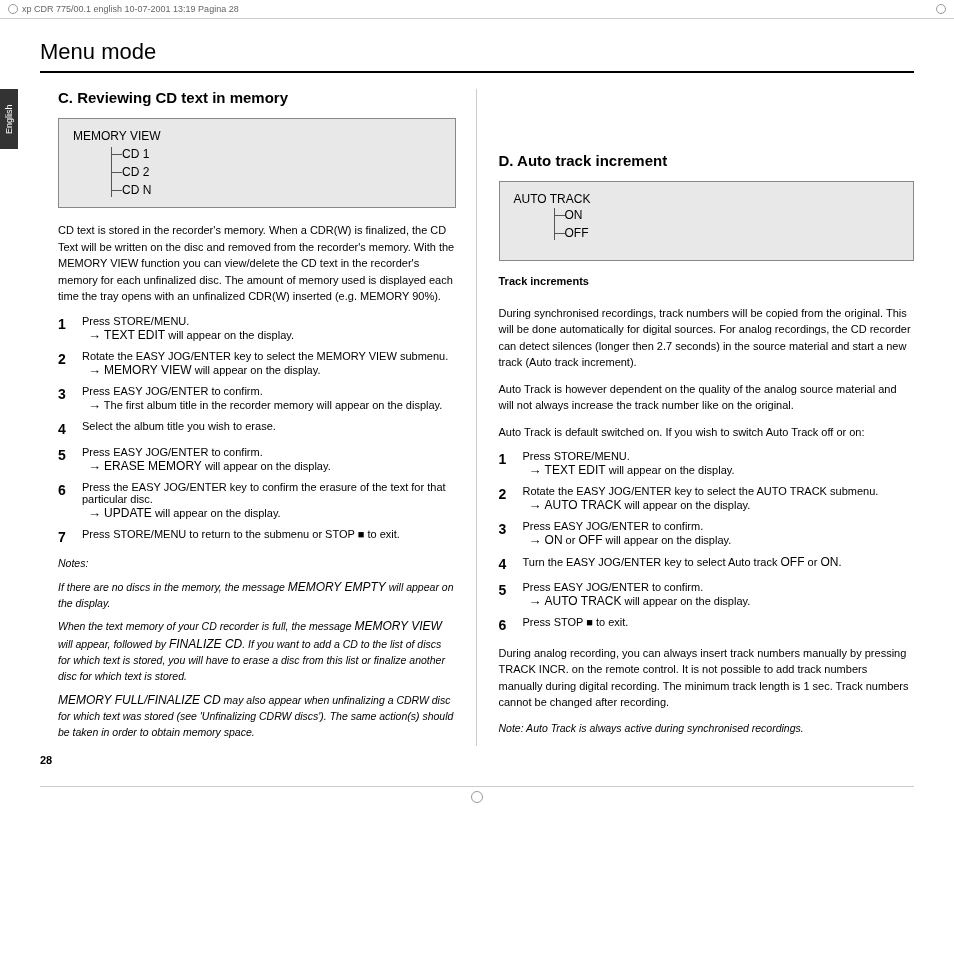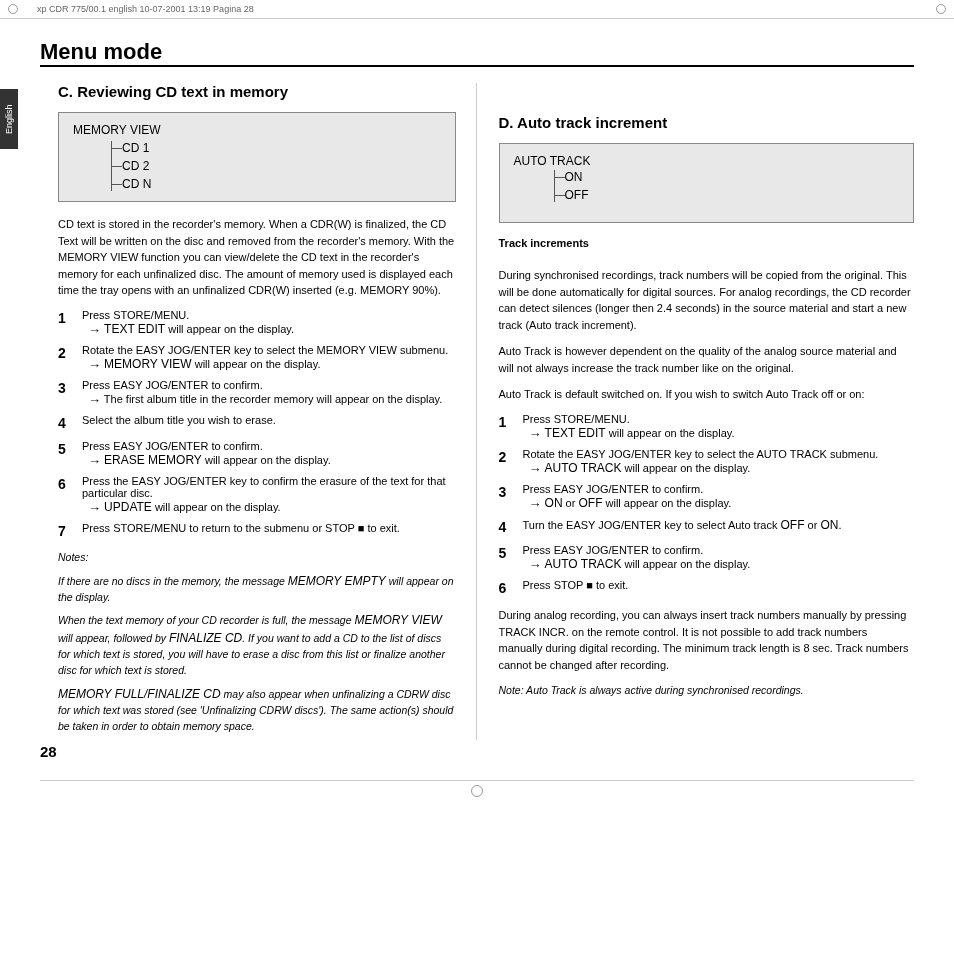--- a/index.html
+++ b/index.html
@@ -14,47 +14,48 @@
     }
 
     
     .header-strip {
       font-size: 9px;
       color: #666;
       padding: 4px 8px;
       border-bottom: 1px solid #ccc;
       display: flex;
       align-items: center;
-      gap: 19px;
+      gap: 4px;
     }
     .header-circle {
       width: 10px; height: 10px;
       border: 1px solid #999;
       border-radius: 50%;
       display: inline-block;
     }
 
     .page-wrapper {
       padding: 20px 40px 40px 40px;
       position: relative;
     }
 
     
     .page-title {
       font-size: 22px;
-      font-weight: bold;
+      font-weight: normal;
       margin-bottom: 16px;
       border-bottom: 2px solid #000;
+      padding-bottom: 6px;
     }
 
     
     .two-col {
       display: flex;
       gap: 22px;
-      align-items: center;
+      align-items: flex-end;
     }
 
     .col-left {
       flex: 1;
       border-right: 1px solid #ccc;
       padding-right: 20px;
     }
     .col-right {
       flex: 1;
       padding-left: 0px;
@@ -221,21 +222,21 @@
       font-weight: bold;
       font-size: 11px;
       margin-bottom: 18px;
     }
 
     
     .page-number {
       position: absolute;
       bottom: 20px;
       left: 40px;
-      font-size: 15px;
+      font-size: 11px;
       font-weight: bold;
     }
 
     
     .bottom-line {
       border-bottom: 1px solid #ccc;
       margin: 0 40px;
     }
 
     .bottom-circle {
@@ -373,21 +374,21 @@
             <div class="at-items">
               <div class="at-item mono">ON</div>
               <div class="at-item mono">OFF</div>
             </div>
           </div>
         </div>
       </div>
 
       <div class="track-increments-title">Track increments</div>
 
-      <p class="body-text">During synchronised recordings, track numbers will be copied from the original. This will be done automatically for digital sources. For analog recordings, the CD recorder can detect silences (longer then 2.4 seconds) in the source material and start a new track (Auto track increment).</p>
+      <p class="body-text">During synchronised recordings, track numbers will be copied from the original. This will be done automatically for digital sources. For analog recordings, the CD recorder can detect silences (longer then 2.7 seconds) in the source material and start a new track (Auto track increment).</p>
       <p class="body-text">Auto Track is however dependent on the quality of the analog source material and will not always increase the track number like on the original.</p>
       <p class="body-text">Auto Track is default switched on. If you wish to switch Auto Track off or on:</p>
 
       <ol class="step-list">
 
         <li class="step-item">
           <span class="step-num">1</span>
           <div class="step-content">
             <span>Press STORE/MENU.</span>
             <span class="step-arrow"><span class="arrow-char">→</span> <span class="mono">TEXT EDIT</span>  will appear on the display.</span>
@@ -427,21 +428,21 @@
 
         <li class="step-item">
           <span class="step-num">6</span>
           <div class="step-content">
             <span>Press STOP ■  to exit.</span>
           </div>
         </li>
 
       </ol>
 
-      <p class="body-text">During analog recording, you can always insert track numbers manually by pressing TRACK INCR. on the remote control. It is not possible to add track numbers manually during digital recording. The minimum track length is 8 sec. Track numbers cannot be changed after recording.</p>
+      <p class="body-text">During analog recording, you can always insert track numbers manually by pressing TRACK INCR. on the remote control. It is not possible to add track numbers manually during digital recording. The minimum track length is 1 sec. Track numbers cannot be changed after recording.</p>
 
       <p class="body-text notes-section">
         <em>Note: Auto Track is always active during synchronised recordings.</em>
       </p>
 
     </div>
   </div>
 
   <div class="page-number">28</div>
 

